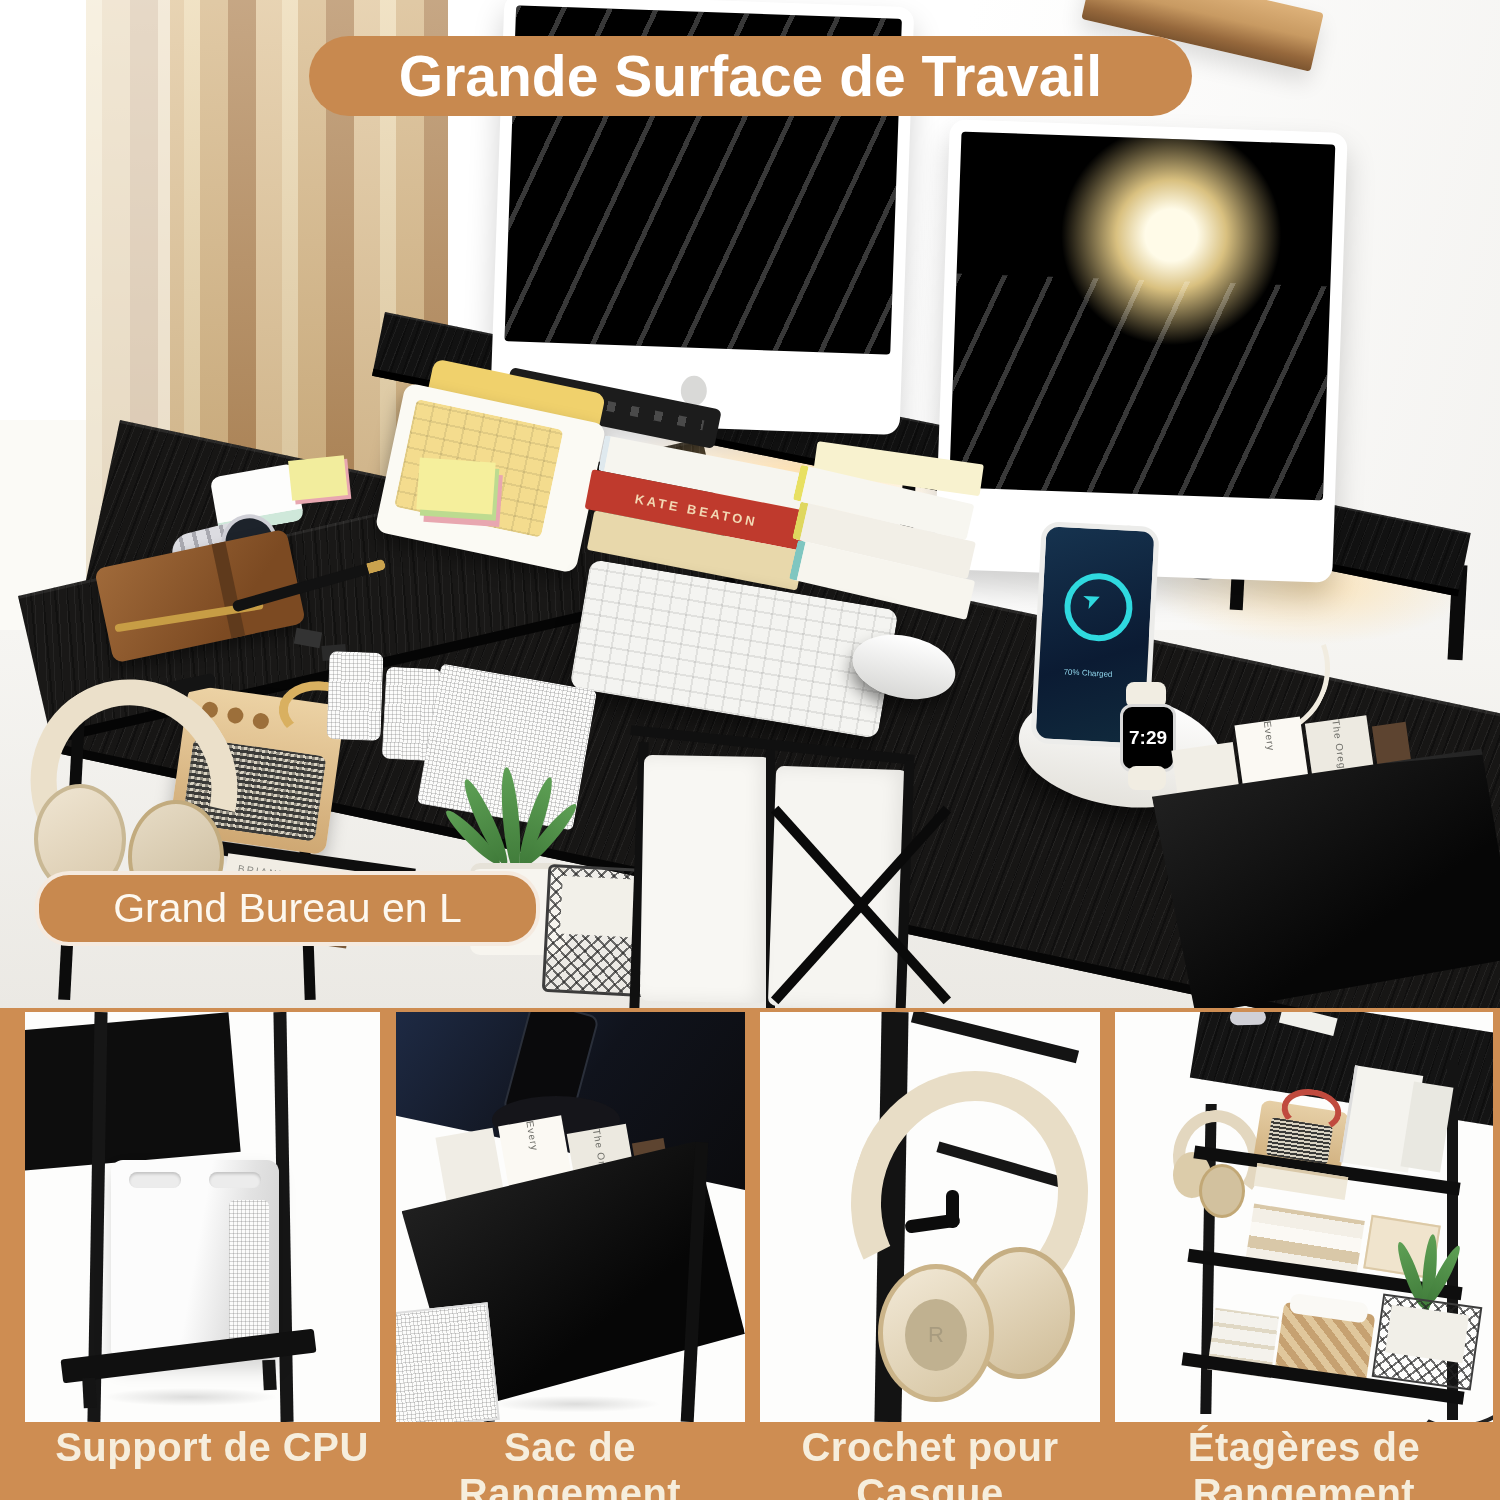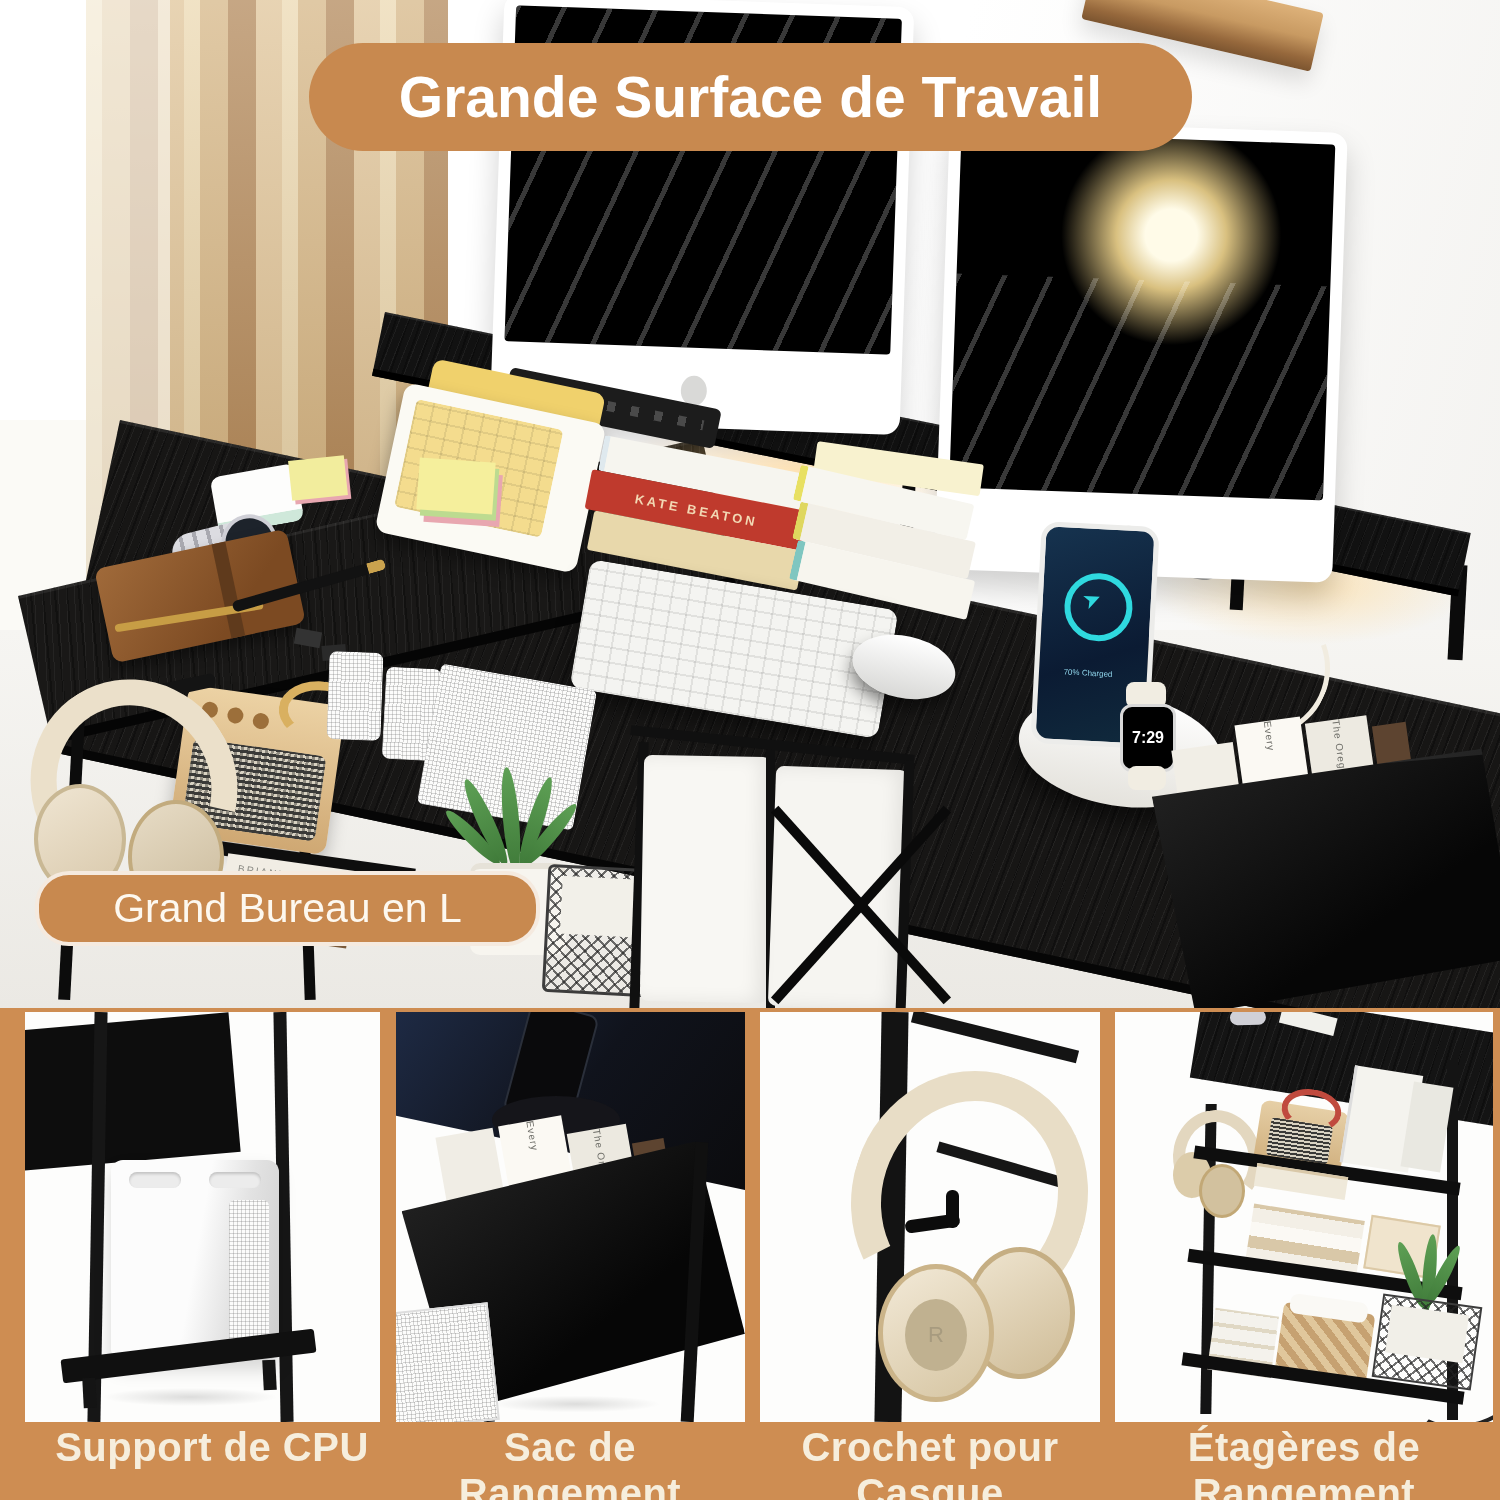--- a/index.html
+++ b/index.html
@@ -103,21 +103,21 @@
 
     <div class="a" style="left:1190px;top:598px;width:130px;height:130px;border:5px solid transparent;border-right-color:#f1ece0;border-radius:50%;transform:rotate(25deg)"></div>
     <div class="a" style="left:1018px;top:694px;width:205px;height:112px;transform:rotate(9deg);background:linear-gradient(180deg,#ffffff,#e4e2dc);border-radius:50%;box-shadow:0 14px 24px rgba(0,0,0,.5)"></div>
     <div class="a" style="left:1036px;top:524px;width:108px;height:212px;transform:rotate(3deg);background:linear-gradient(160deg,#16334f,#0b1b33 60%,#102a3d);border:5px solid #ececea;border-radius:18px">
       <div class="a" style="left:22px;top:44px;width:56px;height:56px;border:6px solid #2fd9df;border-radius:50%"></div>
       <div class="a" style="left:40px;top:58px;font-size:22px;color:#2fd9df;transform:rotate(-25deg)">➤</div>
       <div class="a" style="left:0;top:140px;width:98px;text-align:center;font-size:8px;color:#8fd4ea">70% Charged</div>
     </div>
     <div class="a" style="left:1126px;top:682px;width:40px;height:26px;background:#f1ede2;border-radius:8px"></div>
     <div class="a" style="left:1120px;top:704px;width:50px;height:62px;background:#000;border:3px solid #d9d9d9;border-radius:12px;display:flex;align-items:center;justify-content:center">
-      <span style="font-size:16px;color:#fff;font-weight:bold">7:29</span>
+      <span style="font-size:19px;color:#fff;font-weight:bold">7:29</span>
     </div>
     <div class="a" style="left:1128px;top:766px;width:38px;height:24px;background:#f1ede2;border-radius:8px"></div>
 
     <div class="a" style="left:172px;top:512px;width:110px;height:70px;transform:rotate(-14deg)">
       <div class="a" style="left:0;top:12px;width:104px;height:42px;background:repeating-linear-gradient(90deg,#dcdce1 0 10px,#a9a9b0 10px 14px);border-radius:20px"></div>
       <div class="a" style="left:50px;top:8px;width:48px;height:48px;background:#1d232b;border:4px solid #cfcfd6;border-radius:50%"></div>
     </div>
     <div class="a" style="left:102px;top:548px;width:196px;height:96px;transform:rotate(-12deg);background:linear-gradient(135deg,#a06a3a,#7c4a22 70%);border-radius:10px;box-shadow:0 8px 14px rgba(0,0,0,.4)">
       <div class="a" style="left:120px;top:0;width:14px;height:96px;background:#5f3a1c"></div>
       <div class="a" style="left:8px;top:62px;width:150px;height:8px;background:#c79d45;border-radius:4px;transform:rotate(3deg)"></div>
@@ -178,21 +178,21 @@
     </div>
     <div class="a" style="left:1160px;top:762px;width:350px;height:240px;transform:rotate(-5deg);background:linear-gradient(150deg,#222,#060606 65%);clip-path:polygon(0 8%,95% 0,100% 88%,7% 100%);box-shadow:inset 0 6px 0 rgba(255,255,255,.09)"></div>
 
     <div class="a" style="left:26px;top:672px;width:210px;height:270px">
       <div class="a" style="left:118px;top:8px;width:72px;height:14px;background:#141414;border-radius:6px;transform:rotate(-12deg)"></div>
       <div class="a" style="left:6px;top:6px;width:152px;height:162px;border:26px solid #ebe0ca;border-bottom-color:transparent;border-radius:50%;transform:rotate(-32deg)"></div>
       <div class="a" style="left:8px;top:112px;width:84px;height:102px;border-radius:50%;background:linear-gradient(150deg,#efe5d2,#d9c9ac);border:4px solid #c9b894"></div>
       <div class="a" style="left:102px;top:128px;width:88px;height:106px;border-radius:50%;background:linear-gradient(150deg,#e7dcc6,#cbbb9c);border:4px solid #c2ab7e"></div>
     </div>
 
-    <div class="pill a" style="left:309px;top:43px;width:883px;height:108px;border-radius:54px">
+    <div class="pill a" style="left:309px;top:36px;width:883px;height:80px;border-radius:54px">
       <span style="font-size:57px;font-weight:800">Grande Surface de Travail</span>
     </div>
     <div class="pill a" style="left:35px;top:871px;width:497px;height:67px;border-radius:34px;border:4px solid rgba(255,255,255,.82)">
       <span style="font-size:41px;color:#fdf8ef;font-weight:500">Grand Bureau en L</span>
     </div>
   </div>
 
   <div class="a" style="left:0;top:1008px;width:1500px;height:492px;background:#ce8d52"></div>
 
   <div class="panel" style="left:25px;width:355px">

